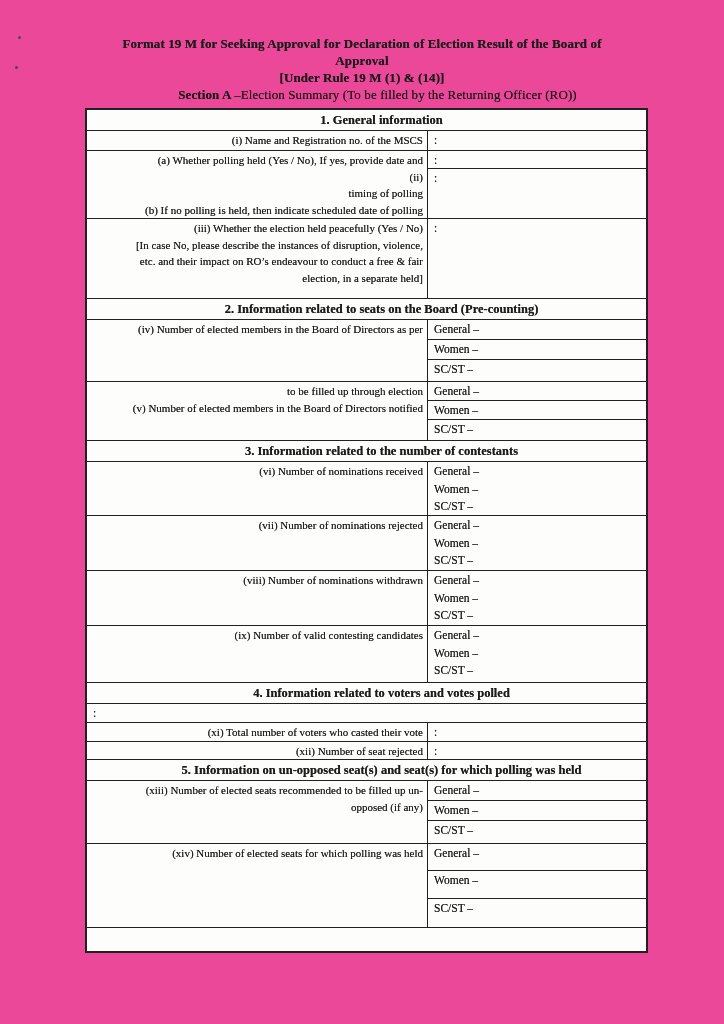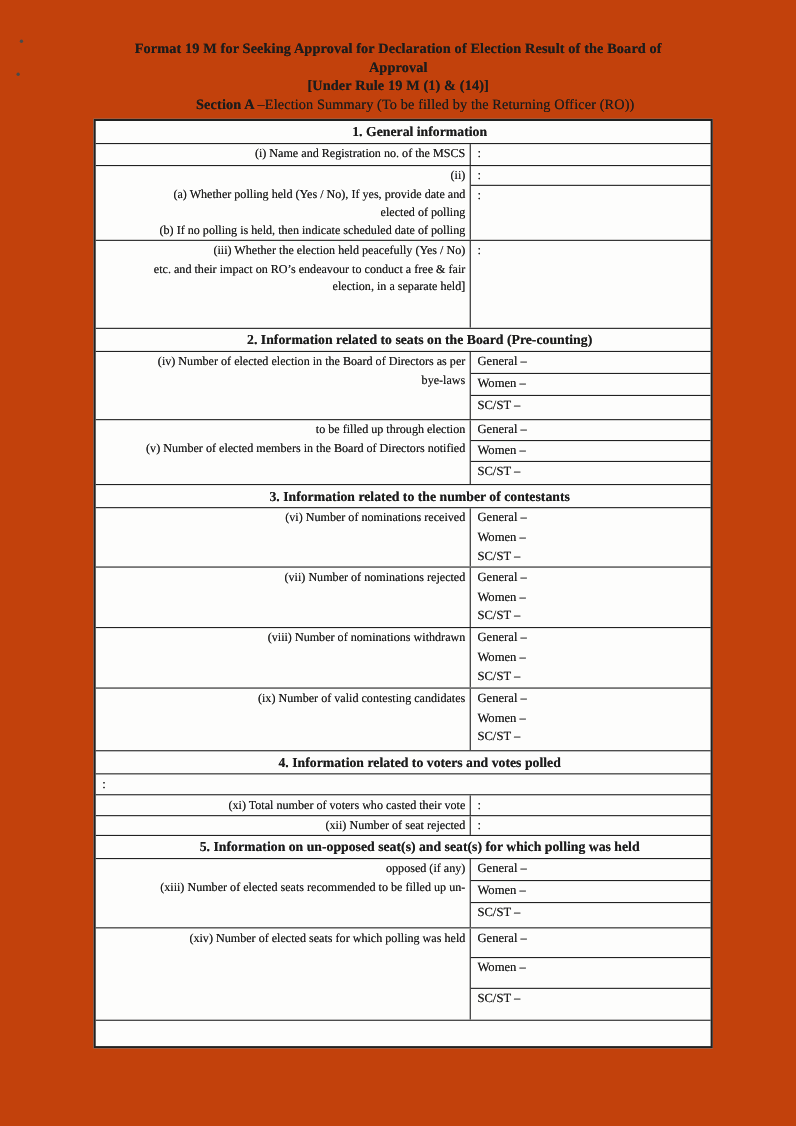--- a/index.html
+++ b/index.html
@@ -1,17 +1,17 @@
 <!DOCTYPE html>
 <html><head>
 <meta charset="utf-8">
 <style>
   html,body{margin:0;padding:0;background:#e8e8e8;}
   .sheet{
-    position:relative;width:724px;height:1024px;background:#c2410c;
+    position:relative;width:724px;height:1024px;background:#ec4899;
     font-family:"Liberation Serif","DejaVu Serif",serif;color:#1c1c1c;
     overflow:hidden;text-shadow:0 0 .6px rgba(25,25,25,.75);
   }
   .artifact{position:absolute;background:#4a4a4a;border-radius:50%;width:3px;height:3px;}
   .dot1{left:18px;top:36px;}
   .dot2{left:15px;top:66px;}
   .title{position:absolute;top:35px;left:0;width:724px;text-align:center;
     font-weight:bold;font-size:13px;line-height:17px;letter-spacing:.1px;}
   .t-sub{font-weight:normal;padding-left:31px;}
   .t-sub .b{font-weight:bold;}
@@ -49,48 +49,48 @@
       <div class="hcell">1. General information</div>
     </div>
 
     <div class="trow" style="height:20px">
       <div class="lcell">(i) Name and Registration no. of the MSCS</div>
       <div class="rcell"><span>:</span></div>
     </div>
 
     <div class="trow" style="height:68px">
       <div class="lcell">
+        <div>(a) Whether polling held (Yes / No), If yes, provide date and</div>
         <div>(ii)</div>
-        <div>(a) Whether polling held (Yes / No), If yes, provide date and</div>
-        <div>elected of polling</div>
+        <div>timing of polling</div>
         <div>(b) If no polling is held, then indicate scheduled date of polling</div>
       </div>
       <div class="rcell rstack">
         <div class="vsub line" style="height:18px"><span>:</span></div>
         <div class="vsub grow"><span>:</span></div>
       </div>
     </div>
 
     <div class="trow" style="height:80px">
       <div class="lcell">
         <div>(iii) Whether the election held peacefully (Yes / No)</div>
+        <div>[In case No, please describe the instances of disruption, violence,</div>
         <div>etc. and their impact on RO’s endeavour to conduct a free &amp; fair</div>
         <div>election, in a separate held]</div>
       </div>
       <div class="rcell"><span>:</span></div>
     </div>
 
     <div class="trow" style="height:21px">
       <div class="hcell">2. Information related to seats on the Board (Pre-counting)</div>
     </div>
 
     <div class="trow" style="height:62px">
       <div class="lcell">
-        <div>(iv) Number of elected election in the Board of Directors as per</div>
-        <div>bye-laws</div>
+        <div>(iv) Number of elected members in the Board of Directors as per</div>
       </div>
       <div class="rcell rstack">
         <div class="vsub line" style="height:20px">General –</div>
         <div class="vsub line" style="height:20px">Women –</div>
         <div class="vsub grow">SC/ST –</div>
       </div>
     </div>
 
     <div class="trow" style="height:59px">
       <div class="lcell">
@@ -161,22 +161,22 @@
       <div class="lcell">(xii) Number of seat rejected</div>
       <div class="rcell"><span>:</span></div>
     </div>
 
     <div class="trow" style="height:21px">
       <div class="hcell">5. Information on un-opposed seat(s) and seat(s) for which polling was held</div>
     </div>
 
     <div class="trow" style="height:63px">
       <div class="lcell">
+        <div>(xiii) Number of elected seats recommended to be filled up un-</div>
         <div>opposed (if any)</div>
-        <div>(xiii) Number of elected seats recommended to be filled up un-</div>
       </div>
       <div class="rcell rstack">
         <div class="vsub line" style="height:20px">General –</div>
         <div class="vsub line" style="height:20px">Women –</div>
         <div class="vsub grow">SC/ST –</div>
       </div>
     </div>
 
     <div class="trow" style="height:84px">
       <div class="lcell">(xiv) Number of elected seats for which polling was held</div>

